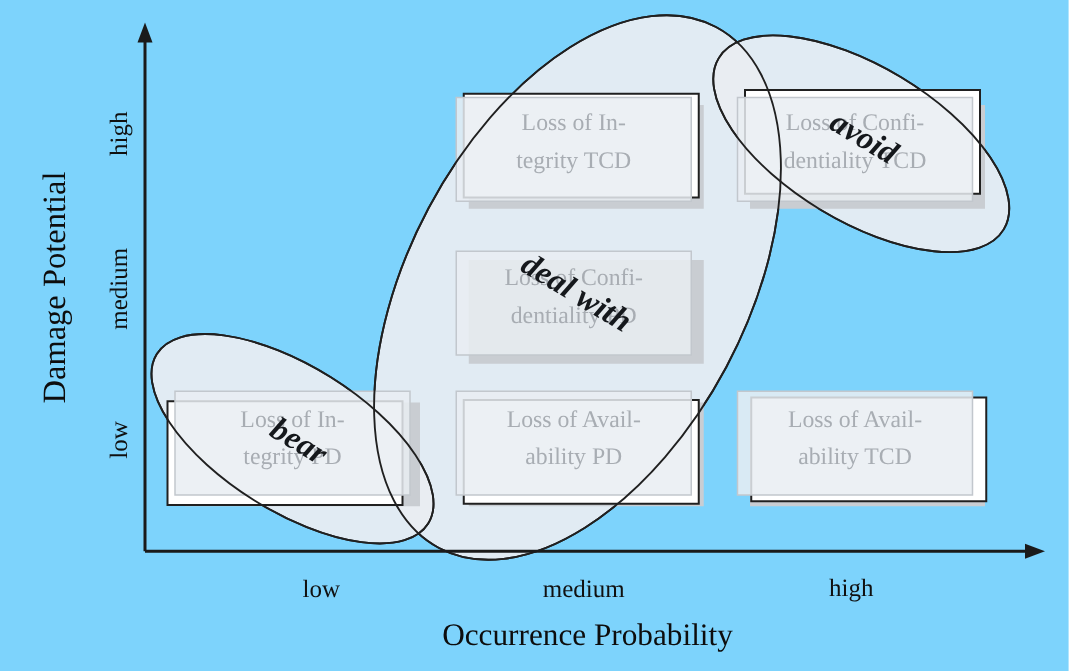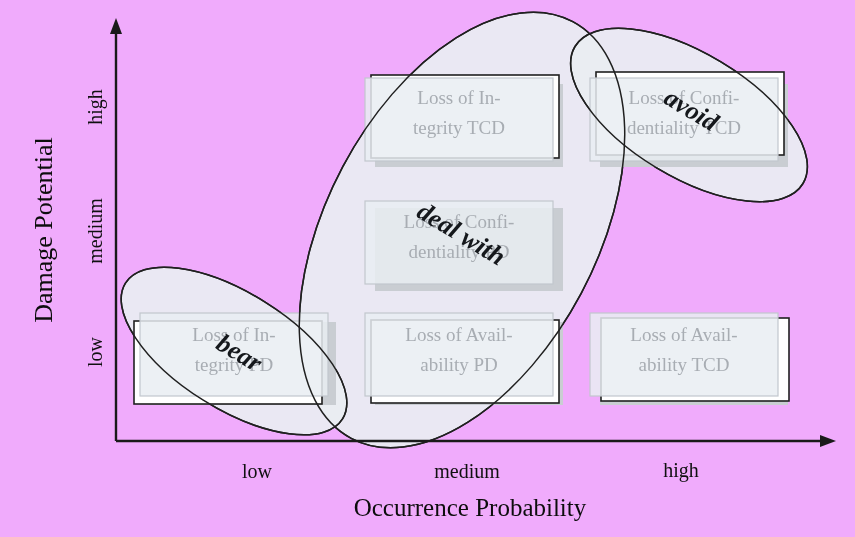--- a/index.html
+++ b/index.html
@@ -7,21 +7,21 @@
     padding: 0;
     background: #ffffff;
   }
   body {
     font-family: "Liberation Serif", "DejaVu Serif", serif;
   }
   #canvas {
     position: relative;
     width: 855px;
     height: 537px;
-    background: #f0abfc;
+    background: #7dd3fc;
     overflow: hidden;
   }
   #diagram-svg {
     position: absolute;
     left: 0;
     top: 0;
     width: 855px;
     height: 537px;
   }
   .axis-line {

